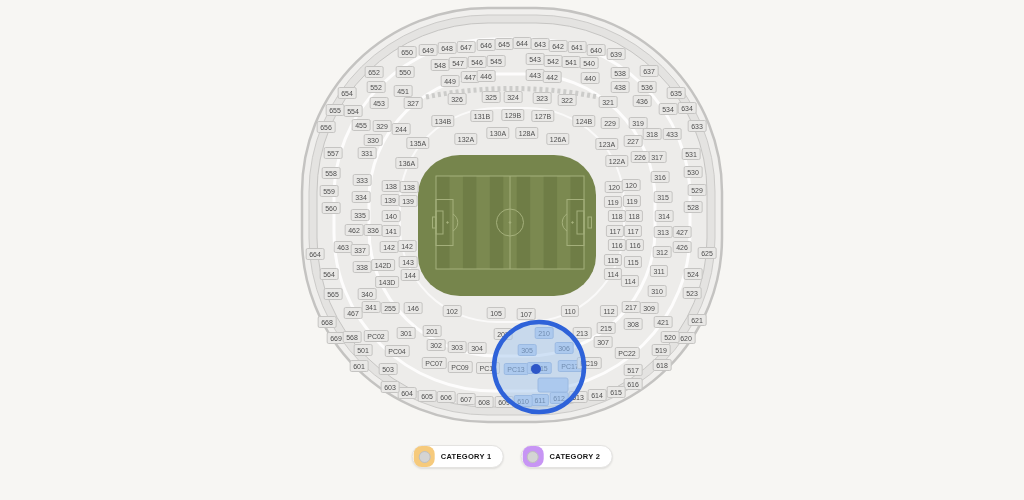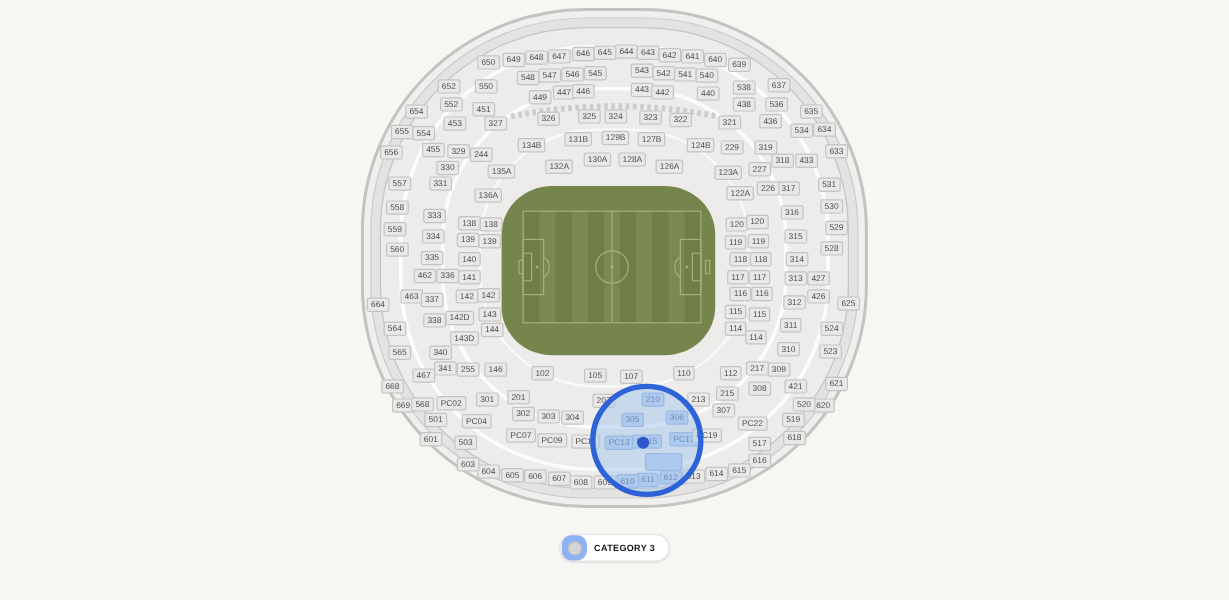--- a/index.html
+++ b/index.html
@@ -286,19 +286,25 @@
     </div>
 
   <svg class="maplayer overlay" width="1024" height="500" viewBox="0 0 1024 500">
     <rect x="538" y="378" width="30" height="14" rx="2" fill="#b5cdee" stroke="#92aed7" stroke-width="1"></rect>
     <circle id="sel-circle" fill="rgba(164,197,238,0.5)" stroke-width="4.5" cx="539" cy="367" r="45" stroke="#2e62d9"></circle>
     <circle id="sel-dot" r="5" cx="536" cy="369" fill="#2d56c8"></circle>
   </svg>
 
   <div class="legend" id="legend">
       <div class="badge">
-        <span class="swatch" style="background: rgb(141, 177, 242);">
+        <span class="swatch" style="background: rgb(246, 202, 124);">
           <span class="dot"></span>
         </span>
-        <span class="blabel">CATEGORY 3</span>
+        <span class="blabel">CATEGORY 1</span>
+      </div>
+      <div class="badge">
+        <span class="swatch" style="background: rgb(199, 149, 244);">
+          <span class="dot"></span>
+        </span>
+        <span class="blabel">CATEGORY 2</span>
       </div>
     </div>
 </div>
 
 </body></html>

